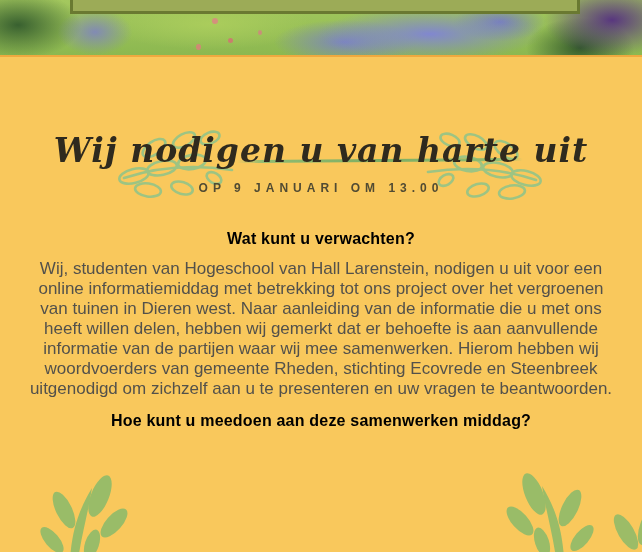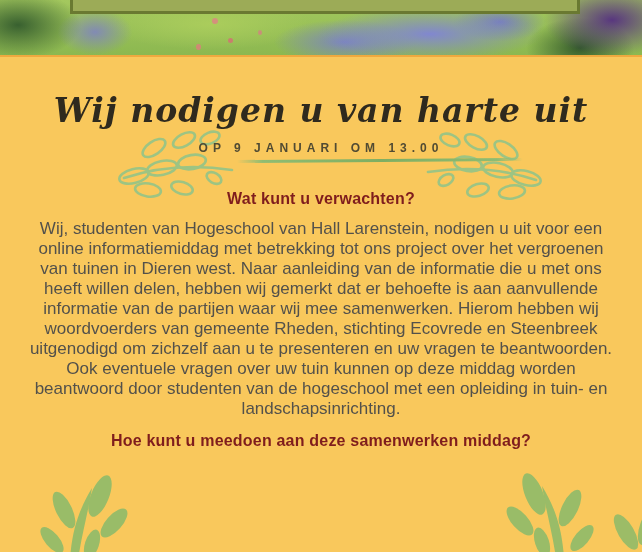--- a/index.html
+++ b/index.html
@@ -49,42 +49,42 @@
     position:absolute;left:237px;top:159px;width:286px;height:3px;z-index:1;
     border-radius:2px;
     background:linear-gradient(90deg, rgba(143,188,114,0) 0%, #8fbc72 9%, #7fae62 50%, #8fbc72 91%, rgba(143,188,114,0) 100%);
     transform:rotate(-0.4deg);
   }
   .bottom-leaves{position:absolute;z-index:1;}
   .leaves-left{left:22px;top:468px;}
   .leaves-right{left:452px;top:466px;}
   .leaves-edge{left:596px;top:492px;}
   
-  .content{position:relative;z-index:2;padding-top:80px;text-align:center;}
+  .content{position:relative;z-index:2;padding-top:80px;text-align:center;margin-top:40px;}
   .title{
     margin:10px 0 0 0;
     font-family:"DejaVu Serif", serif;
     font-style:italic;
     font-weight:600;
     font-size:33px;
     line-height:1.3;
     letter-spacing:1px;
     color:#2f2a1e;
   }
   .subtitle{
     margin-top:8px;
     font-size:12px;
     font-weight:bold;
     letter-spacing:5px;
     color:#514b33;
   }
   .section-heading{
     font-size:16px;
     font-weight:bold;
-    color:#7f1d1d;
+    color:#000000;
     letter-spacing:0.2px;
   }
   .heading-1{margin-top:35px;}
   .heading-2{margin-top:13px;}
   .body-par{
     width:592px;margin:0 auto;
     font-size:17px;line-height:20px;
     color:#53514b;
   }
   .par-first{margin-top:11px;}
@@ -160,18 +160,17 @@
       <ellipse cx="52" cy="34" rx="8" ry="20" transform="rotate(20 52 34)"></ellipse>
     </g>
   </svg>
 
   <div class="content">
     <h1 class="title">Wij nodigen u van harte uit</h1>
     <div class="subtitle">OP 9 JANUARI OM 13.00</div>
 
     <h2 class="section-heading heading-1" style="margin-bottom:0;">Wat kunt u verwachten?</h2>
     <p class="body-par par-first">Wij, studenten van Hogeschool van Hall Larenstein, nodigen u uit voor een online informatiemiddag met betrekking tot ons project over het vergroenen van tuinen in Dieren west. Naar aanleiding van de informatie die u met ons heeft willen delen, hebben wij gemerkt dat er behoefte is aan aanvullende informatie van de partijen waar wij mee samenwerken. Hierom hebben wij woordvoerders van gemeente Rheden, stichting Ecovrede en Steenbreek uitgenodigd om zichzelf aan u te presenteren en uw vragen te beantwoorden.</p>
-    <p class="body-par" style="margin-top:0;">Ook eventuele vragen over uw tuin kunnen op deze middag worden beantwoord door studenten van de hogeschool met een opleiding in tuin- en landschapsinrichting.</p>
 
     <h2 class="section-heading heading-2" style="margin-bottom:0;">Hoe kunt u meedoen aan deze samenwerken middag?</h2>
   </div>
 
 </div>
 
 </body></html>

